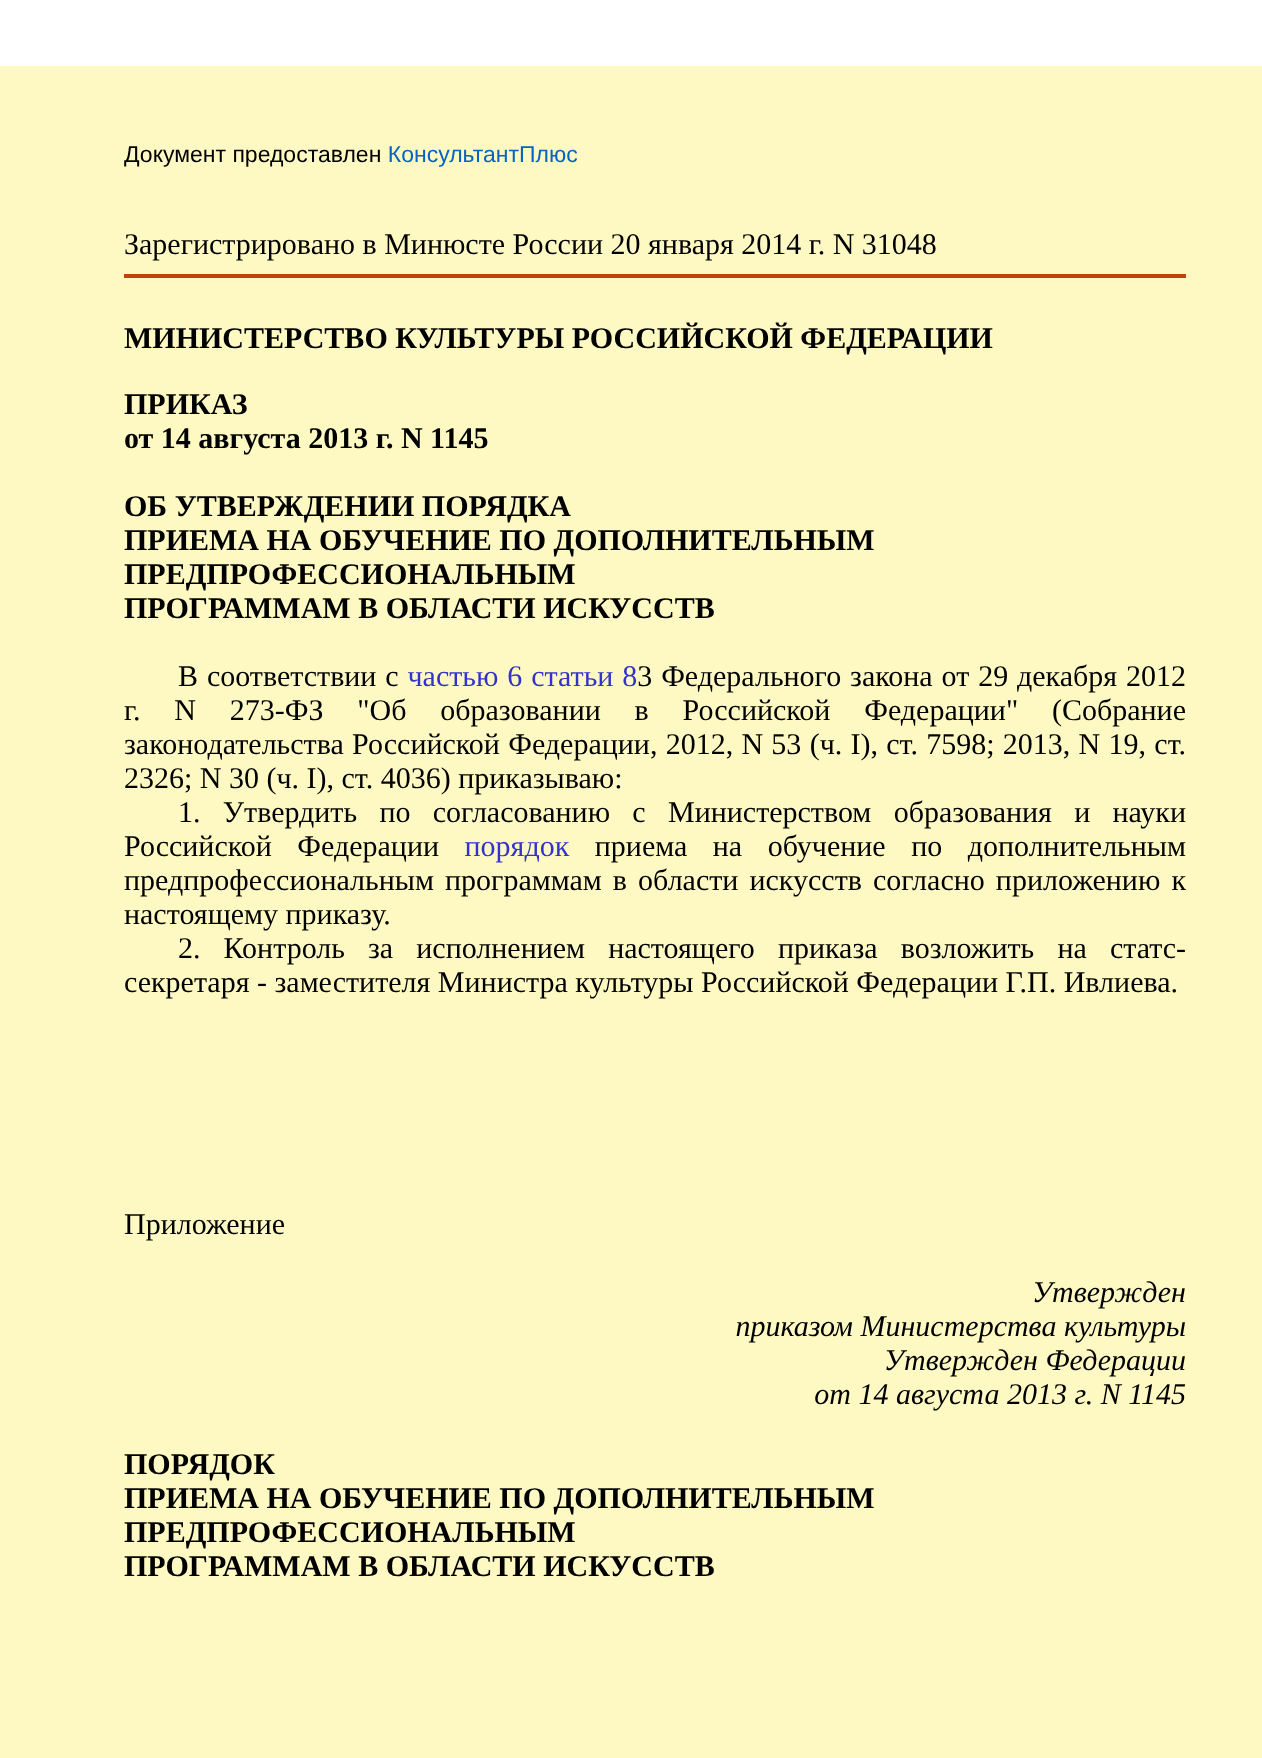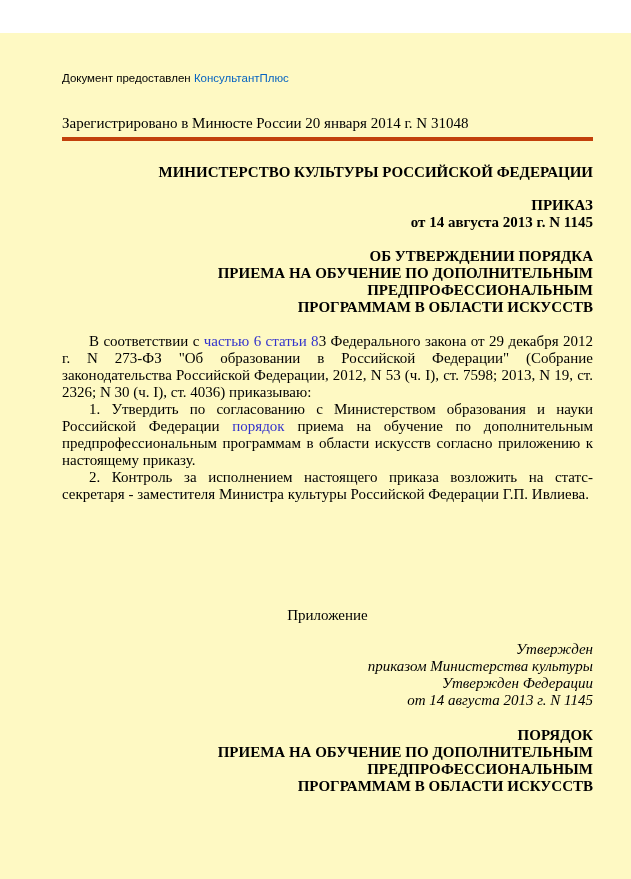--- a/index.html
+++ b/index.html
@@ -23,44 +23,44 @@
     color: #000000;
   }
   .banner a {
     color: #0563c1;
     text-decoration: none;
     cursor: pointer;
   }
   .registration {
     margin-top: 30px;
     padding-bottom: 5px;
-    border-bottom: 4px solid #c2410c;
+    border-bottom: 2px solid #c2410c;
   }
-  .center { text-align: right; }
+  .center { text-align: left; }
   .bold { font-weight: bold; }
   .ministry { margin-top: 23px; }
   .order-type { margin-top: 16px; }
   .subject { margin-top: 17px; }
   .body-text { margin-top: 17px; }
   .para {
     text-align: justify;
     text-indent: 27px;
   }
   .doc-link {
     color: #3333cc;
     text-decoration: none;
     cursor: pointer;
   }
   .signature {
     margin-top: 17px;
     text-align: right;
   }
   .appendix-label {
     margin-top: 104px;
-    text-align: center;
+    text-align: left;
   }
   .approved-block {
     margin-top: 17px;
     text-align: right;
     font-style: italic;
   }
   .bottom-heading { margin-top: 18px; }
 </style>
 </head>
 <body>

